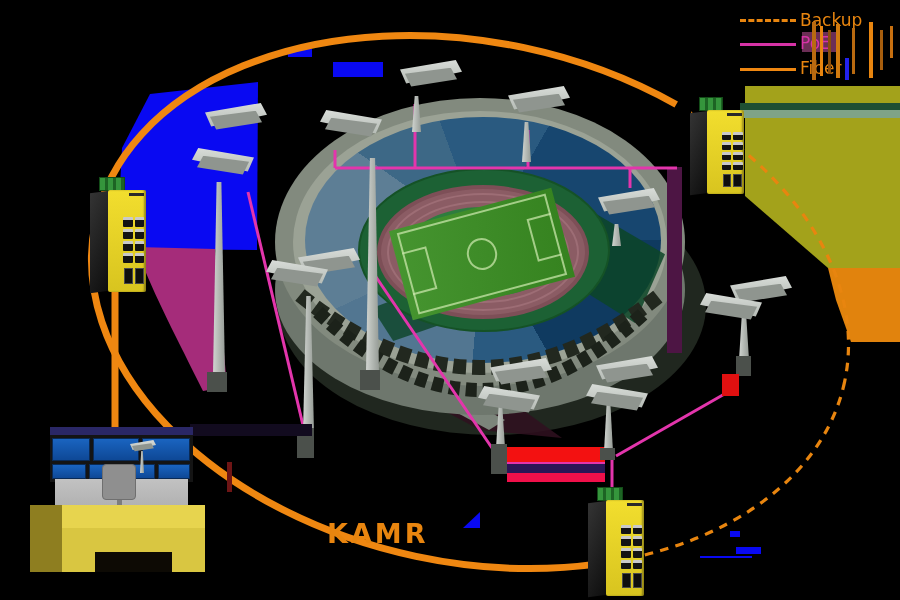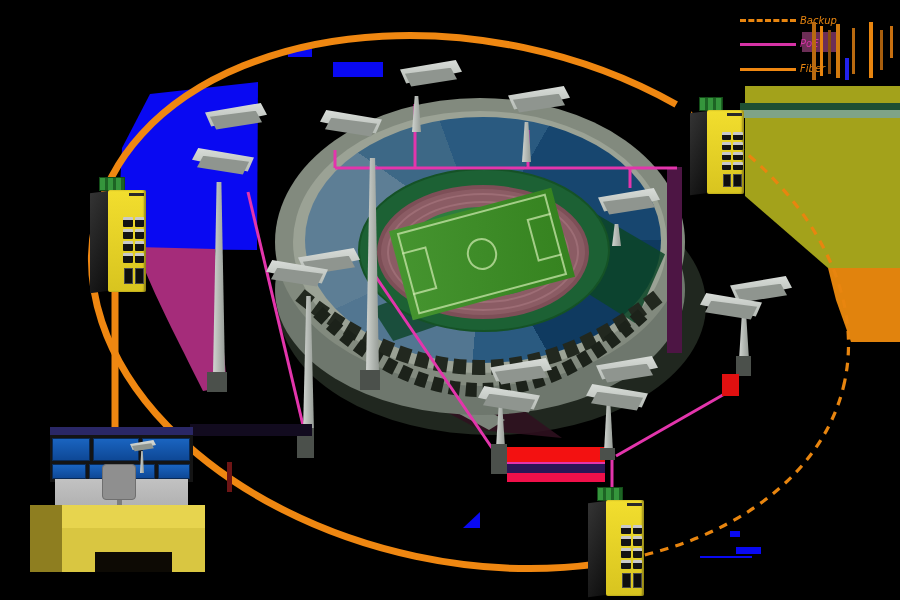--- a/index.html
+++ b/index.html
@@ -26,21 +26,21 @@
             box-shadow:inset -2px 0 2px rgba(0,0,0,.35);}
   .sw .term{left:16%;top:-13px;width:46%;height:14px;background:repeating-linear-gradient(90deg,#35953c 0 5px,#1d6424 5px 8px);border:1px solid #134c18;}
   .sw .brand{right:6%;top:3%;width:40%;height:5%;background:linear-gradient(#2a2a2a,#2a2a2a) 0 0/100% 3px no-repeat,
              linear-gradient(#555,#555) 0 6px/70% 2px no-repeat;}
   .ports{right:4%;top:26%;width:56%;height:46%;display:grid;grid-template-columns:1fr 1fr;gap:2px;position:absolute;}
   .port{position:static!important;background:#131313;border-top:3px solid #c9c9c9;border-radius:1px;}
   .uplinks{right:6%;top:76%;width:52%;height:16%;display:grid;grid-template-columns:1fr 1fr;gap:2px;position:absolute;}
   .uport{position:static!important;background:#0e0e0e;border:1px solid #4a4a4a;}
 
   
-  .leg-label{font-size:10px;line-height:13px;font-style:italic;}
+  .leg-label{font-size:17px;line-height:13px;}
   .leg-line{height:0;border-top:3px solid;}
 
   
   #kamr{left:327px;top:518px;font-size:27px;font-weight:bold;letter-spacing:3px;color:#e8850f;}
 
   
   .panel{background:linear-gradient(#1a64c0,#0e4896);border:1px solid #0a2a55;}
 </style>
 </head>
 <body>
@@ -281,14 +281,15 @@
     <div style="left:12px;top:6px;width:3px;height:50px;background:#e8850f;"></div>
     <div style="left:20px;top:10px;width:3px;height:44px;background:#8a4d0c;"></div>
     <div style="left:28px;top:4px;width:4px;height:54px;background:#d27a0e;"></div>
     <div style="left:37px;top:38px;width:4px;height:22px;background:#2222ee;"></div>
     <div style="left:44px;top:8px;width:3px;height:46px;background:#b96a10;"></div>
     <div style="left:61px;top:2px;width:4px;height:56px;background:#e8850f;"></div>
     <div style="left:72px;top:10px;width:3px;height:40px;background:#a85e0d;"></div>
     <div style="left:82px;top:6px;width:3px;height:32px;background:#c87010;"></div>
   </div>
 
+  <div id="kamr">KAMR</div>
 
 </div>
 
 </body></html>

